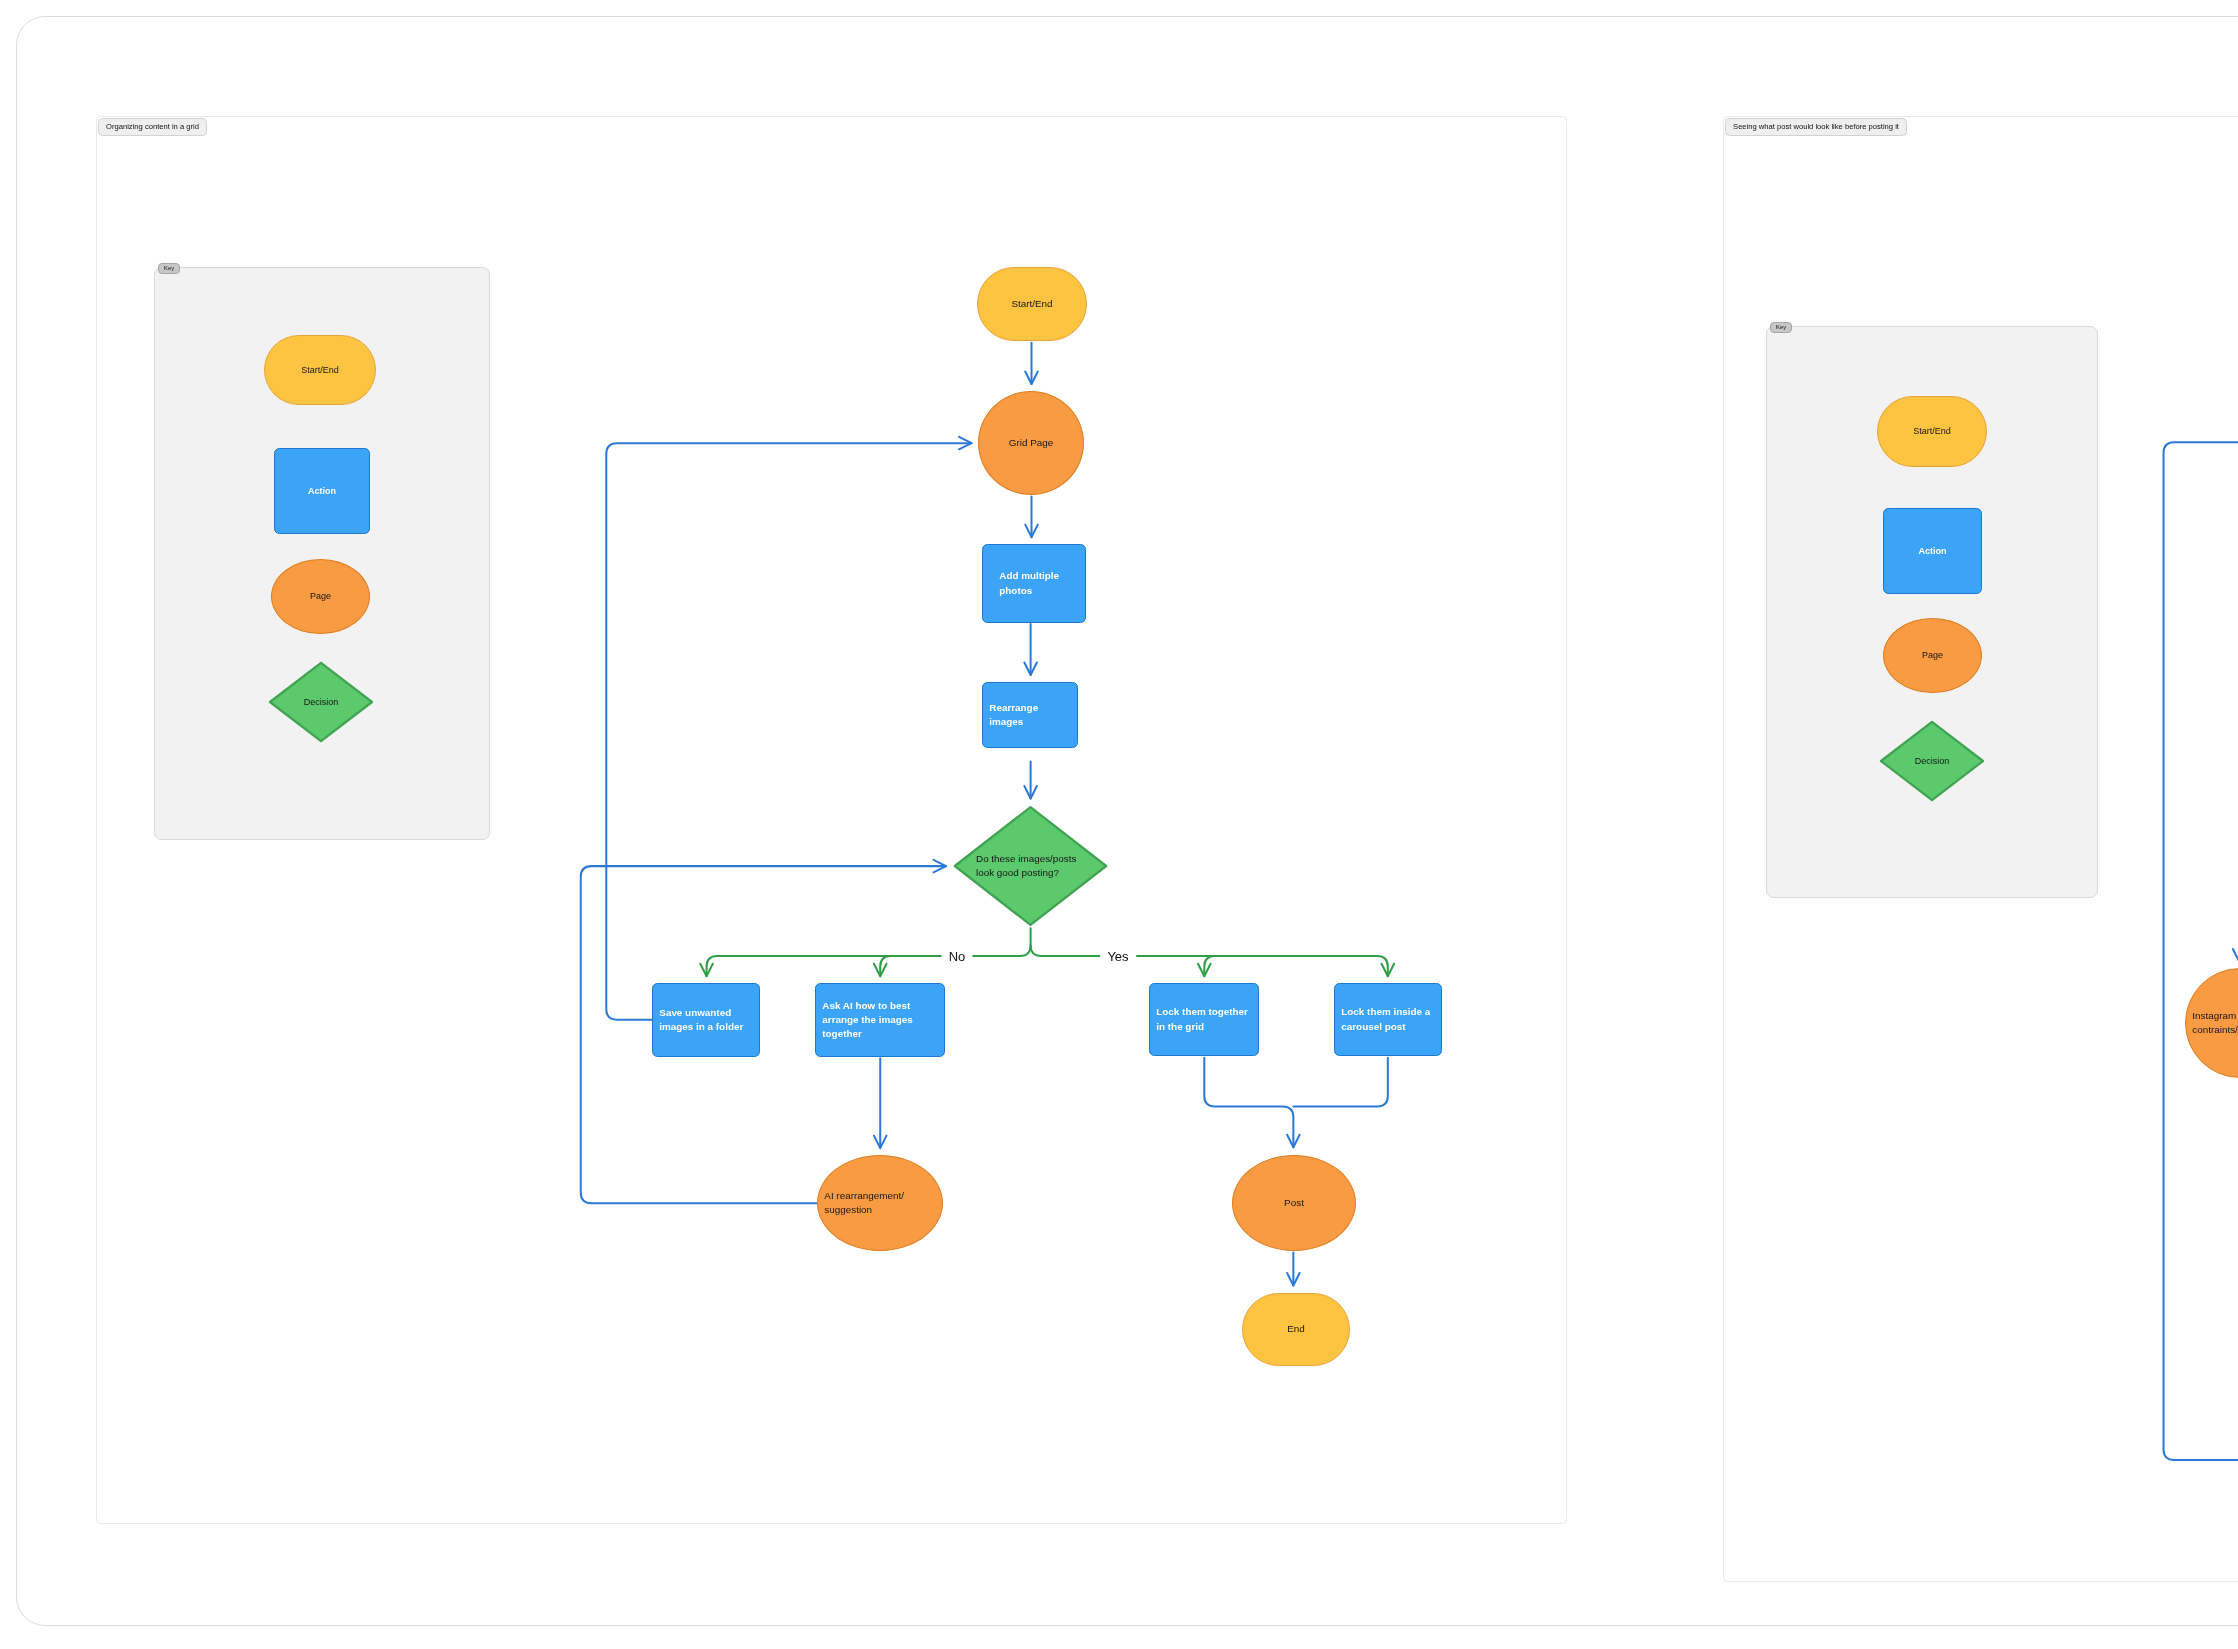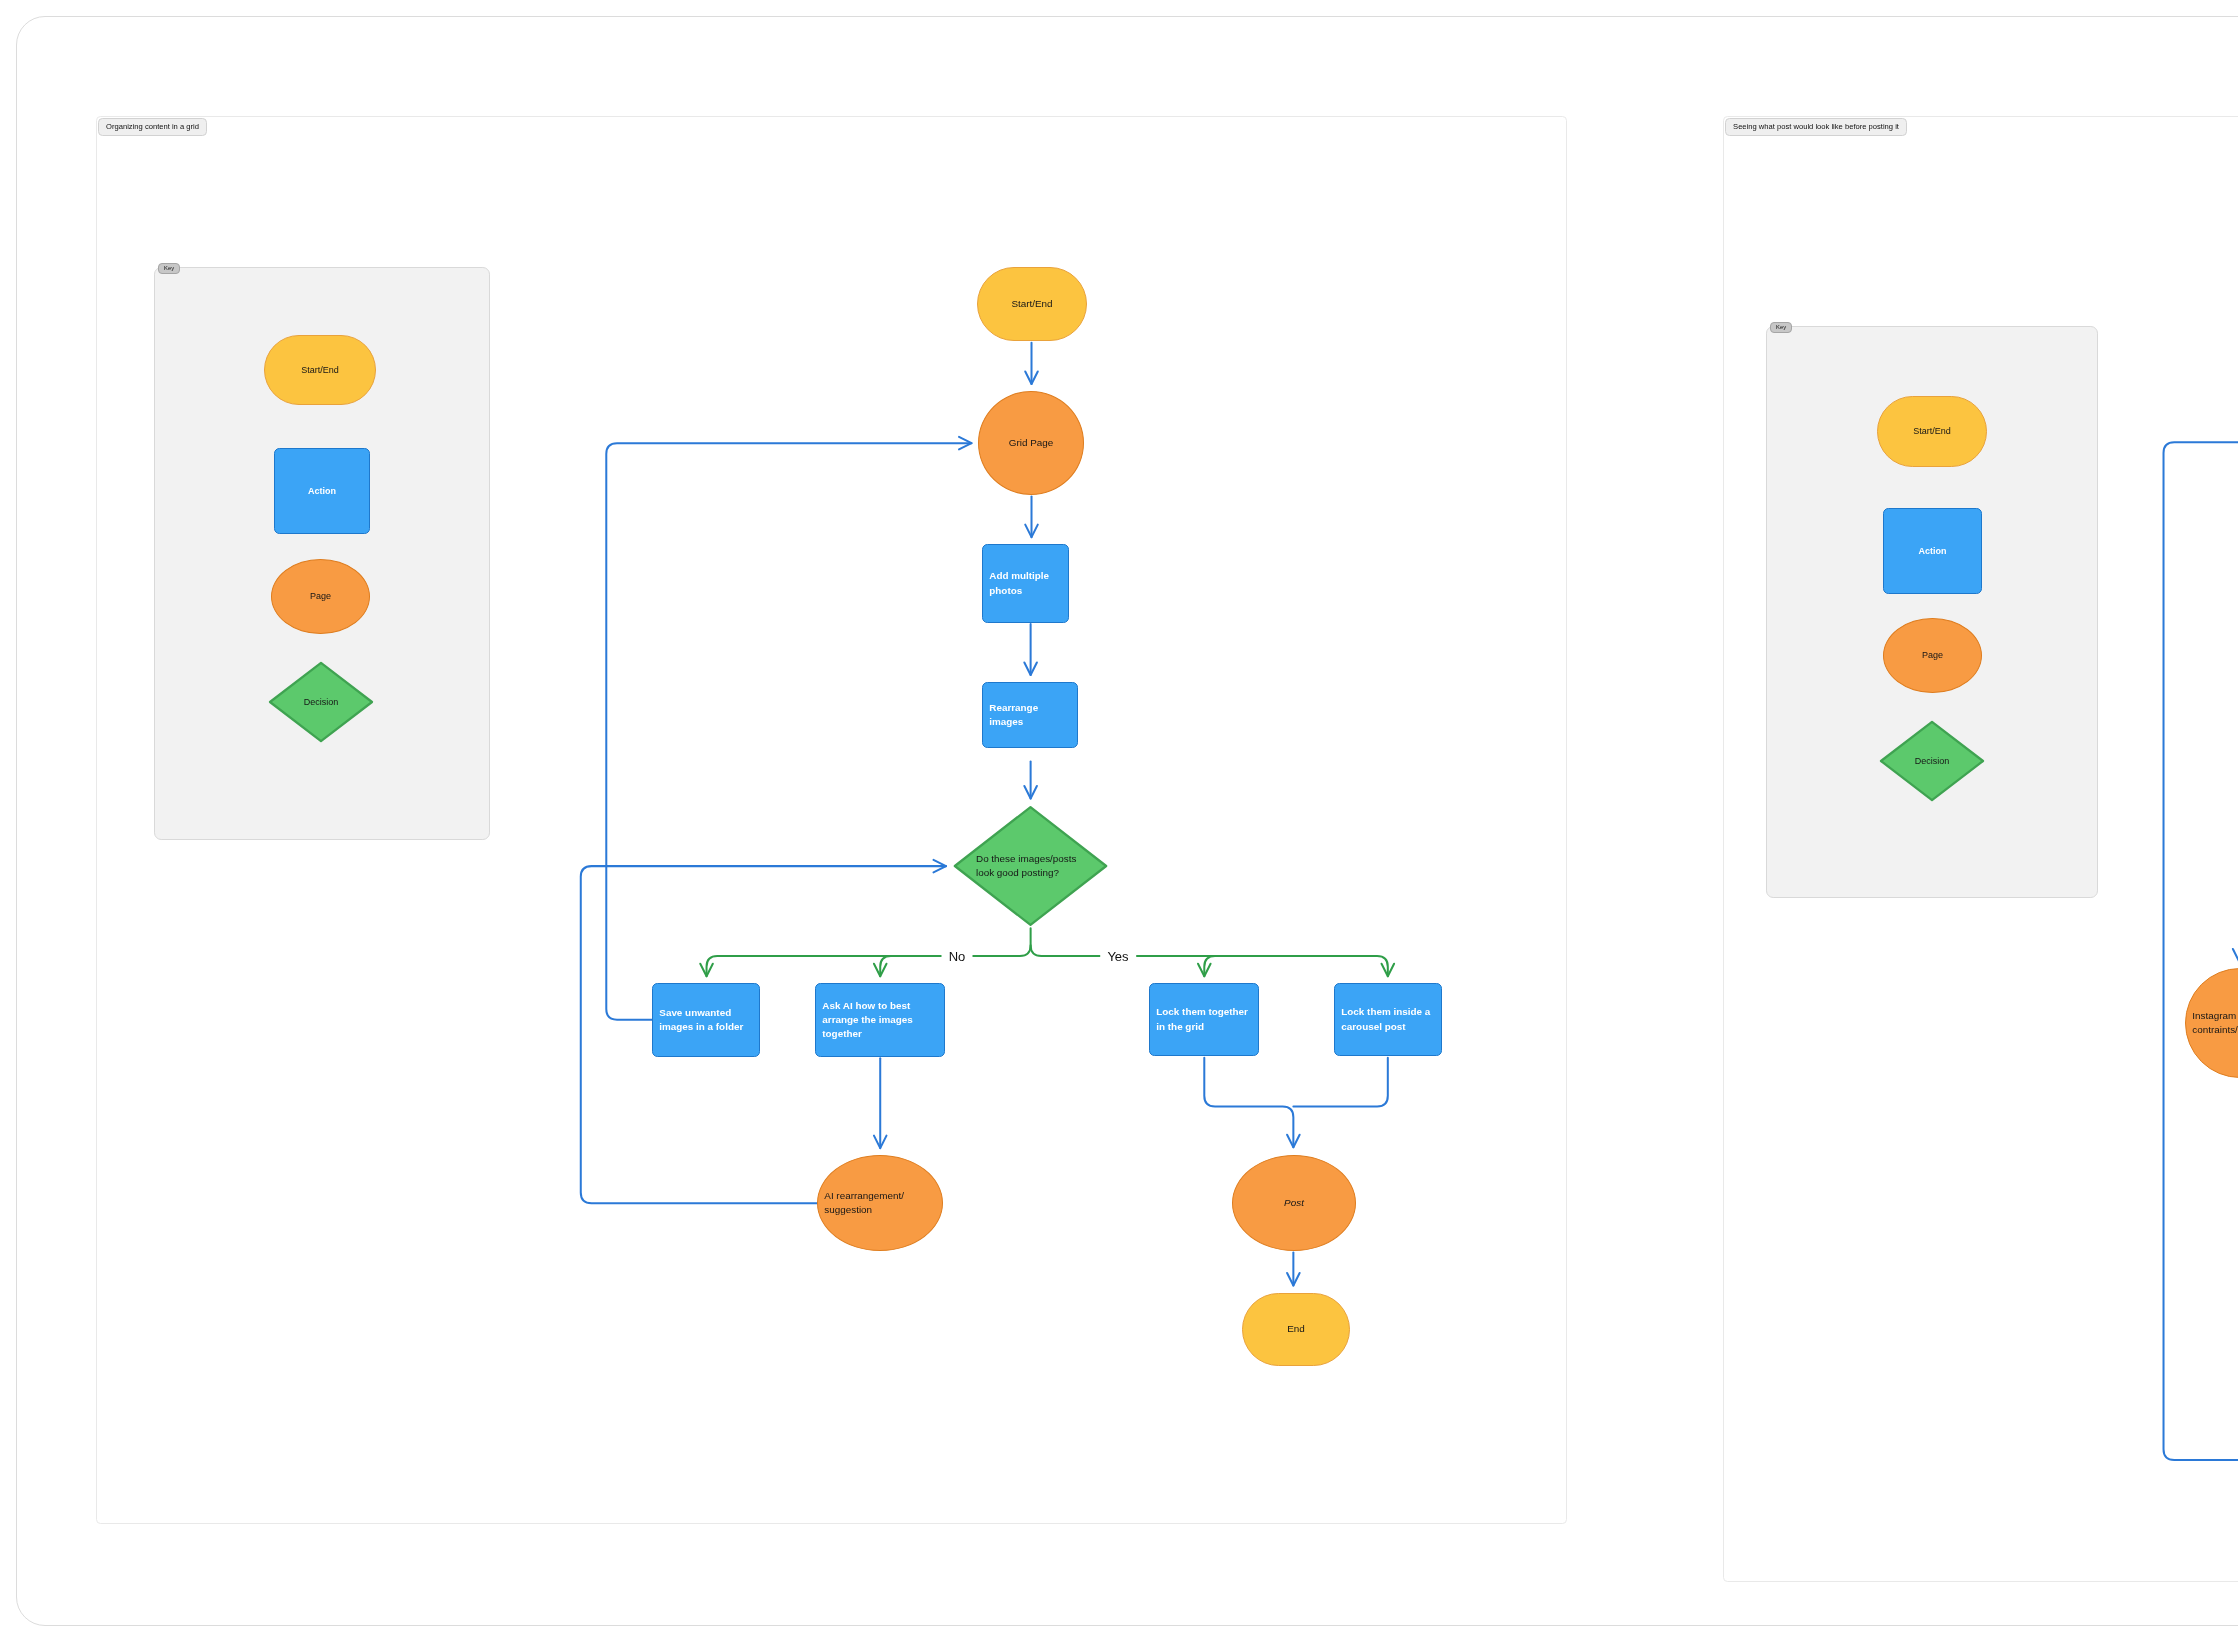--- a/index.html
+++ b/index.html
@@ -145,21 +145,21 @@
   </svg>
 
   <div class="node stadium" style="left:977px;top:267px;width:110px;height:74px;">
     <span class="nlabel">Start/End</span>
     </div>
 
   <div class="node page" style="left:978px;top:391px;width:106px;height:104px;">
     <span class="nlabel">Grid Page</span>
     </div>
 
-  <div class="node action" style="left:982px;top:544px;width:87px;height:79px;">
+  <div class="node action" style="left:982px;top:544px;width:104px;height:79px;padding-left:10px;">
     <span class="nlabel light">Add multiple photos</span>
     </div>
 
   <div class="node action" style="left:982px;top:682px;width:96px;height:66px;">
     <span class="nlabel light">Rearrange images</span>
     </div>
 
   <div class="node diamondbox" style="left:953px;top:805px;width:155px;height:122px;">
     <svg class="dsvg" viewBox="0 0 347 272">
       <polygon points="173.5,4 343,136 173.5,268 4,136"></polygon>
@@ -180,21 +180,21 @@
     </div>
 
   <div class="node action" style="left:1334px;top:983px;width:108px;height:73px;">
     <span class="nlabel light">Lock them inside a carousel post</span>
     </div>
 
   <div class="node page" style="left:817px;top:1155px;width:126px;height:96px;">
     <span class="nlabel">AI rearrangement/ suggestion</span>
     </div>
 
-  <div class="node page" style="left:1232px;top:1155px;width:124px;height:96px;font-style:italic;">
+  <div class="node page" style="left:1232px;top:1155px;width:124px;height:96px;">
     <span class="nlabel">Post</span>
     </div>
 
   <div class="node stadium" style="left:1242px;top:1293px;width:108px;height:73px;">
     <span class="nlabel">End</span>
     </div>
 
   <div class="edge-label" style="left:957px;top:956px;">No</div>
   <div class="edge-label" style="left:1118px;top:956px;">Yes</div>
 

